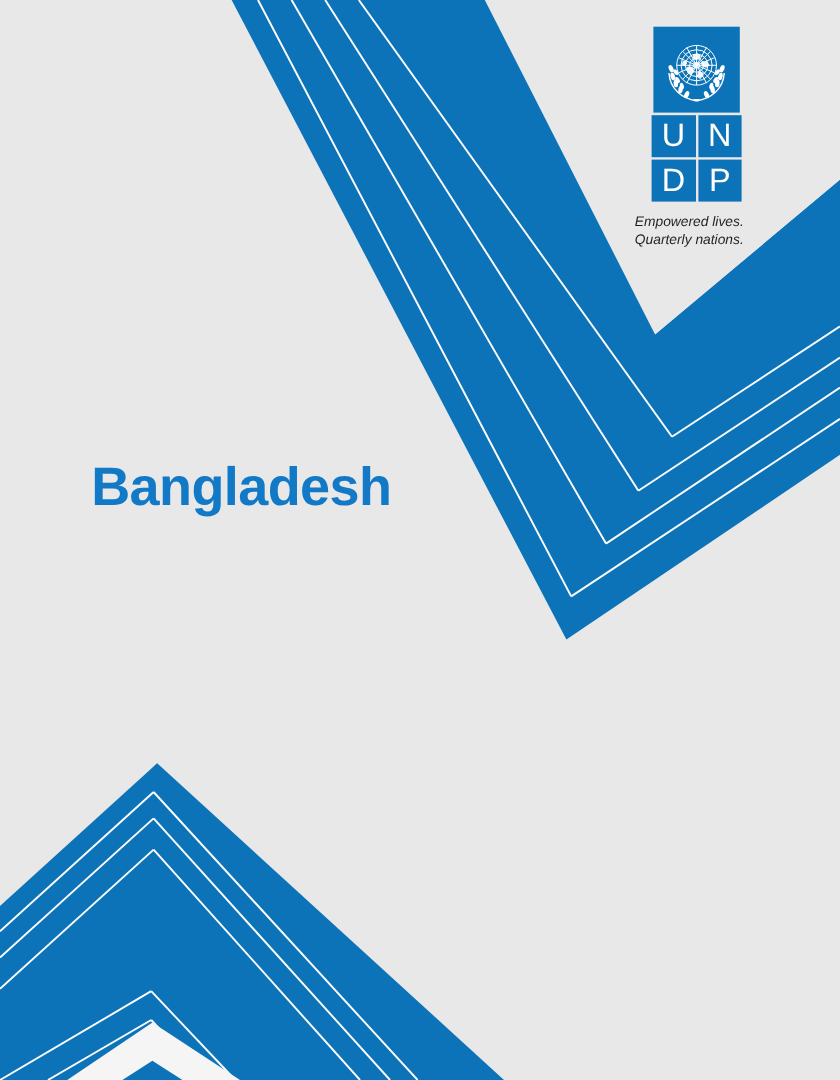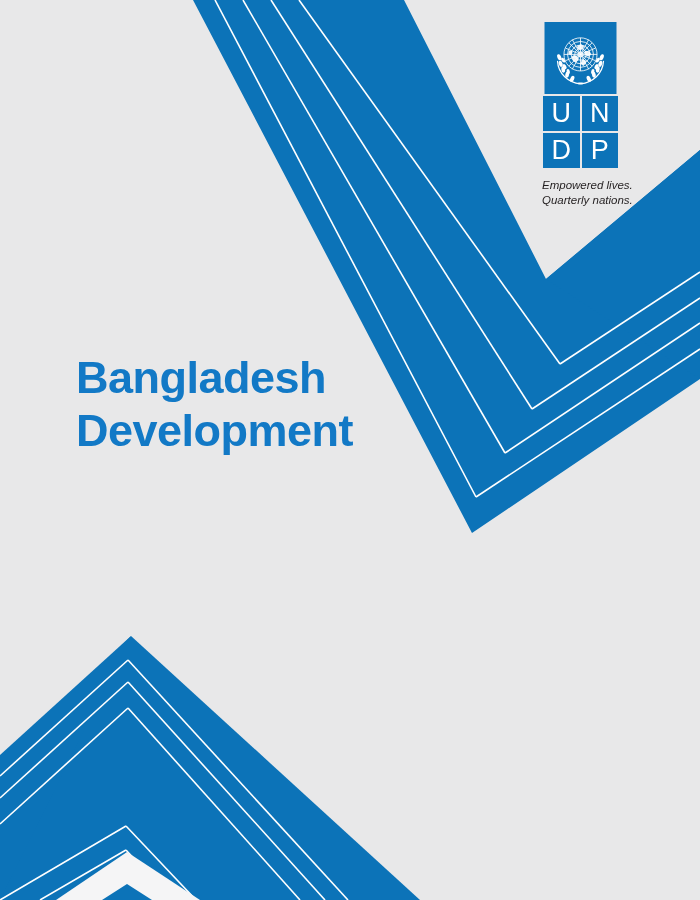--- a/index.html
+++ b/index.html
@@ -66,38 +66,38 @@
   }
   .tagline {
     margin-top: 10px;
     font-family: "Liberation Sans", sans-serif;
     font-style: italic;
     font-size: 11.5px;
     line-height: 1.33;
     color: #231f20;
     text-align: left;
     white-space: nowrap;
-    margin-left: 13px;
   }
 
   
   .title-block {
     position: absolute;
     left: 76px;
     top: 352px;
     width: 360px;
   }
   .title-line {
     font-family: "Liberation Sans", sans-serif;
     font-weight: bold;
     font-size: 45px;
     line-height: 1.17;
     color: #1279c6;
     letter-spacing: -0.5px;
     white-space: nowrap;
+    margin-top: 28px;
   }
 </style>
 </head>
 <body>
 
 <div class="cover">
 
   <svg class="bg-art" viewBox="0 0 700 900" width="700" height="900" xmlns="http://www.w3.org/2000/svg">
 
     <rect x="0" y="0" width="700" height="900" fill="#e8e8e9"></rect>
@@ -227,16 +227,15 @@
     </div>
 
     <div class="tagline">
       <div>Empowered lives.</div>
       <div>Quarterly nations.</div>
     </div>
   </div>
 
   <div class="title-block">
     <div class="title-line">Bangladesh</div>
-    <div class="title-line">Development</div>
   </div>
 
 </div>
 
 </body></html>

